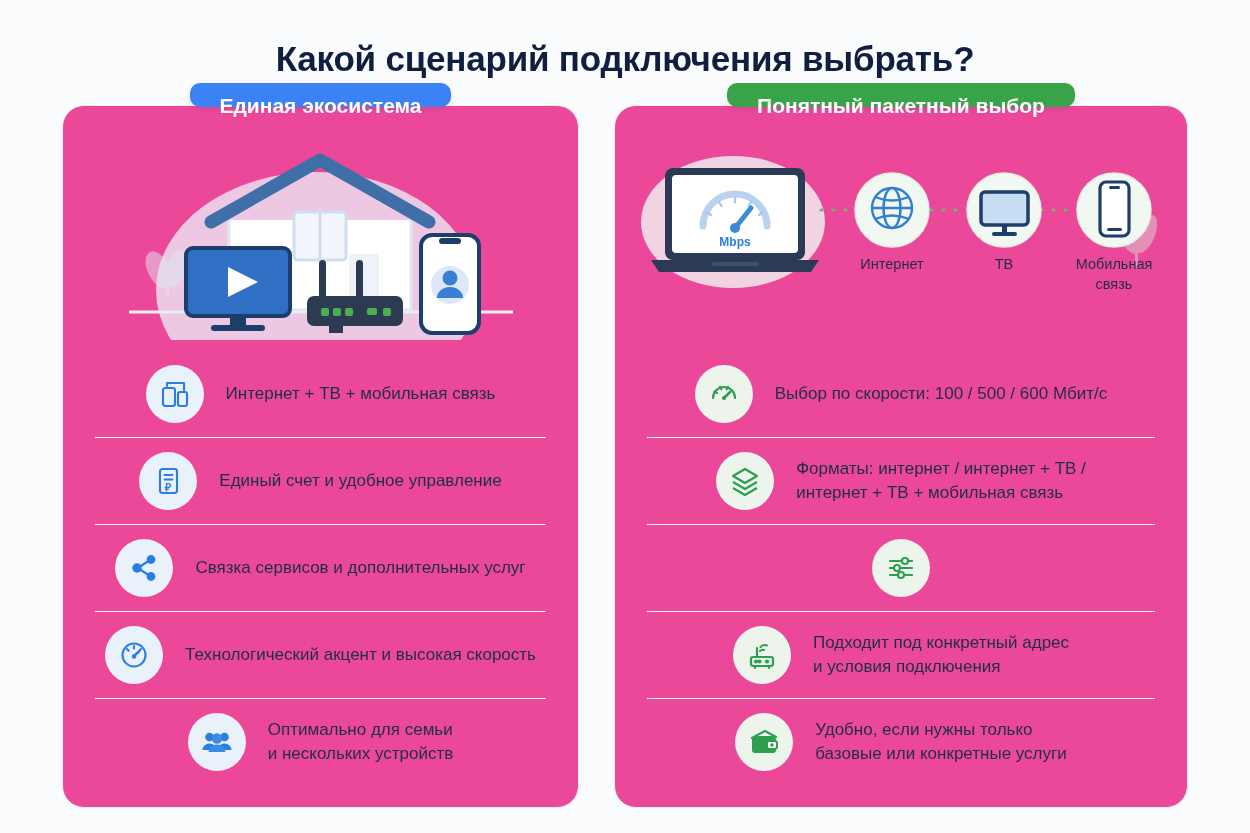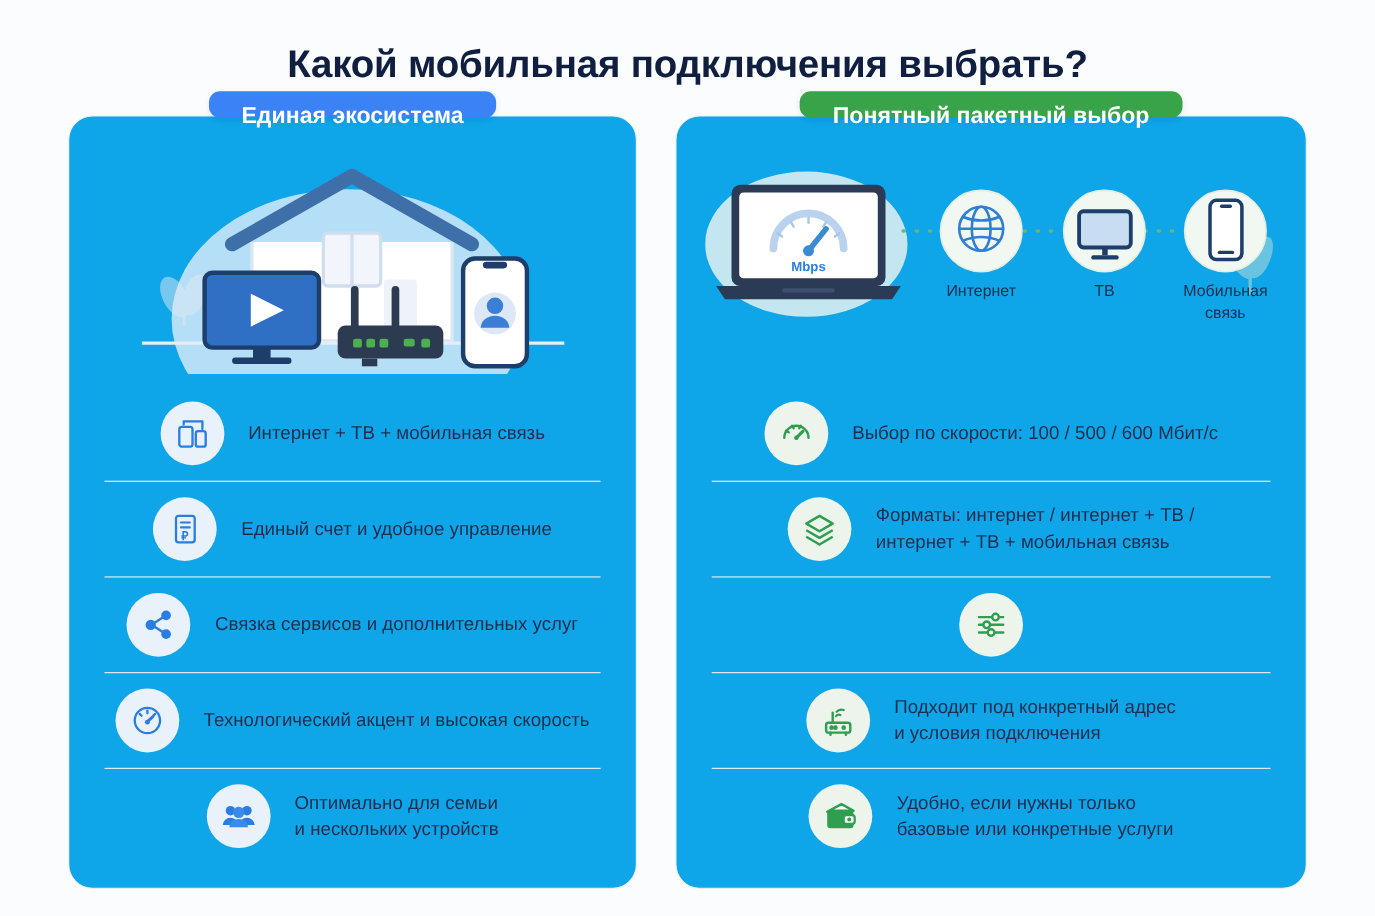--- a/index.html
+++ b/index.html
@@ -57,21 +57,21 @@
     line-height: 1.1;
     white-space: nowrap;
     box-shadow: 0 2px 6px rgba(16,34,64,0.10);
     transform: translateY(-22px);
   }
   .badge.blue  { background: #3b82f6; }
   .badge.green { background: #38a348; }
 
   
   .card {
-    background: #0ea5e9;
+    background: #ec4899;
     border: 1px solid #eef1f5;
     border-radius: 22px;
     padding: 44px 26px 22px;
     min-height: 640px;
   }
 
   
   .illus {
     height: 195px;
     position: relative;
@@ -123,21 +123,21 @@
     font-size: 12px;
     fill: #2a7de1;
     text-anchor: middle;
     font-weight: 700;
     font-family: "Liberation Sans", sans-serif;
   }
 </style>
 </head>
 <body>
 
-<h1 class="page-title">Какой мобильная подключения выбрать?</h1>
+<h1 class="page-title">Какой сценарий подключения выбрать?</h1>
 
 <div class="columns">
 
   <div class="col blue-col">
 
     <div class="badge-wrap">
       <span class="badge blue">Единая экосистема</span>
     </div>
 
     <div class="card">

